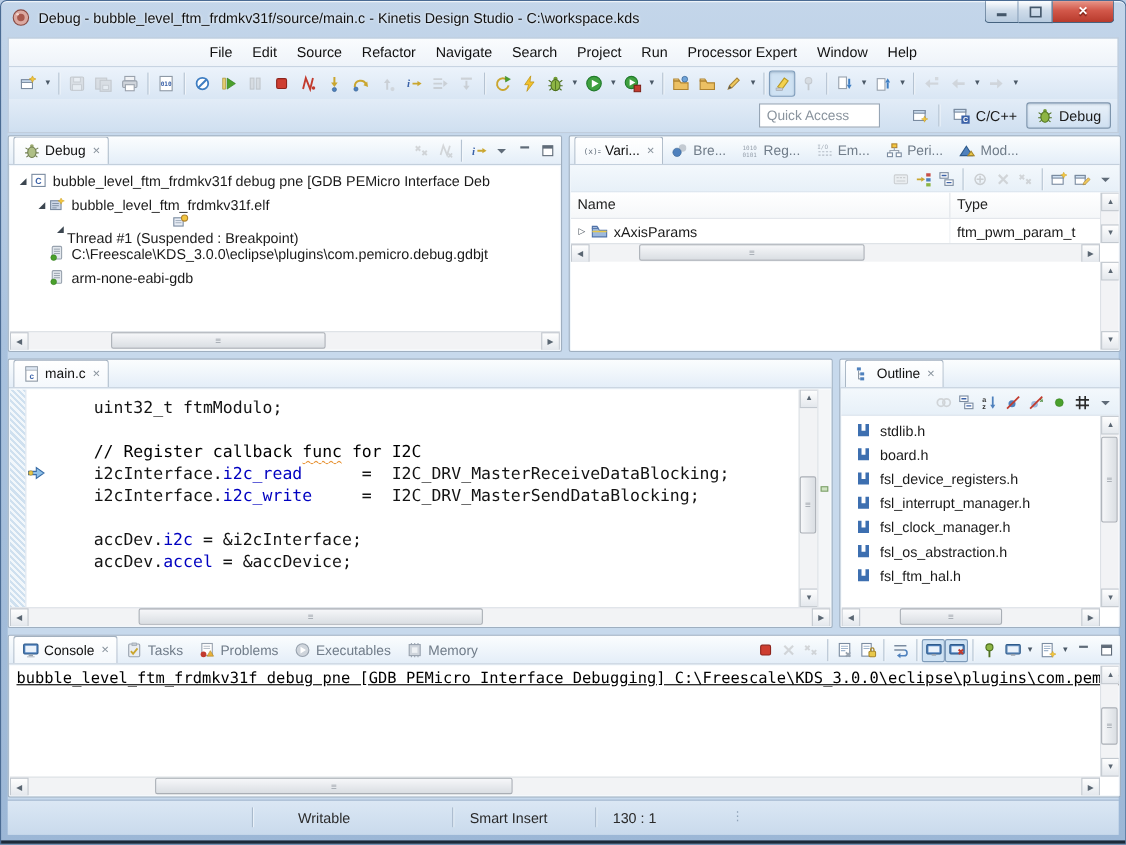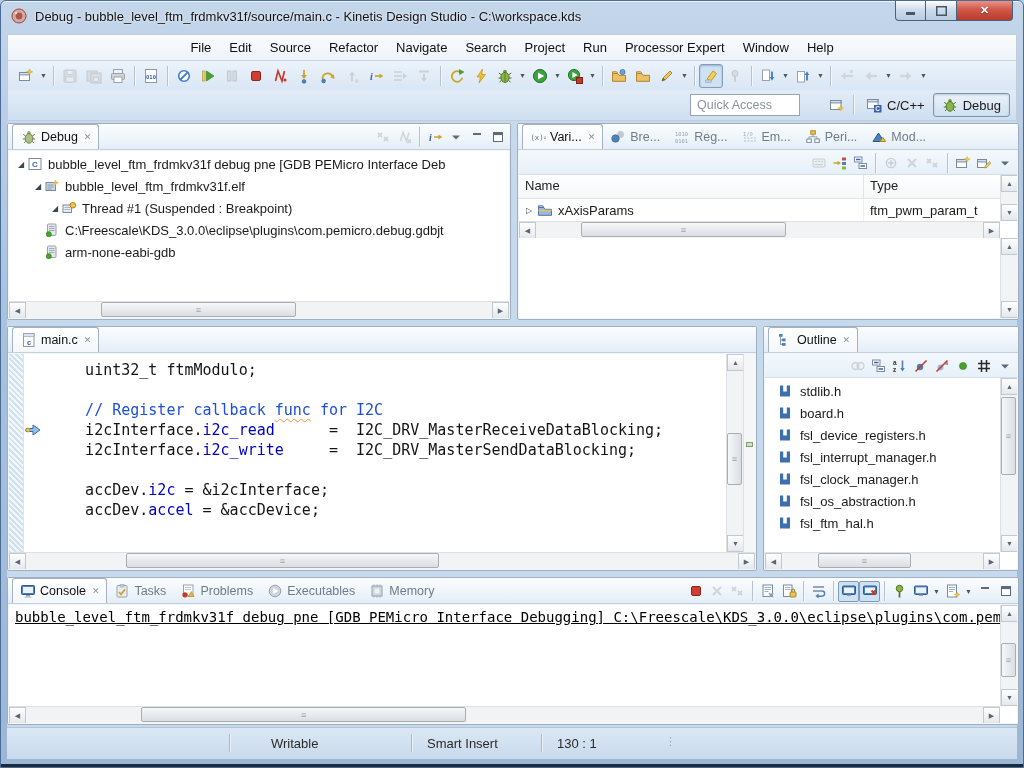--- a/index.html
+++ b/index.html
@@ -82,21 +82,21 @@
   
   #gutter-hatch { position:absolute; left:0; top:0; bottom:17px; width:15px;
       background:repeating-linear-gradient(45deg,#cfe0ef 0 2px,#f2f7fb 2px 4px); border-right:1px solid #dbe4ee; }
   #gutter-ruler { position:absolute; left:16px; top:0; bottom:17px; width:24px; background:#fff; }
   #code { position:absolute; left:40px; top:0; right:29px; bottom:17px; padding-top:6px; overflow:hidden;
           font-family:"DejaVu Sans Mono","Liberation Mono",monospace; font-size:15px; }
   .cl { height:20px; line-height:20px; white-space:pre; }
   .cl .inner { display:inline-block; height:20px; }
   .cl.current .inner { background:#c7d9a2; border-left:2px solid #3f4a54; padding-right:10px; }
   .c-plain { color:#141414; }
-  .c-comment { color:#1d4ed8;margin-top:48px; }
+  .c-comment { color:#000000;margin-top:48px; }
   .c-field { color:#0000c0; }
   .squiggle { text-decoration:underline wavy #e8973d 1px; text-underline-offset:3px; }
   #ov-ruler { position:absolute; right:0; top:0; bottom:17px; width:12px; background:#f4f6f8; border-left:1px solid #dde1e6; }
   .ov-mark { position:absolute; left:2px; width:7px; height:5px; background:#cfe3c2; border:1px solid #7da06b; }
   #ip-arrow { position:absolute; left:-1px; }
 
   
   #console-text { position:absolute; left:6px; top:4px; right:24px; font-family:"DejaVu Sans Mono","Liberation Mono",monospace;
                   font-size:14px; color:#000; text-decoration:underline; white-space:nowrap; }
 
@@ -560,21 +560,21 @@
                     <rect x="2" y="4.5" width="9.5" height="8" fill="#ccd7e6" stroke="#7a8ba0"></rect>
                     <path d="M3.5 7 h6 M3.5 9 h6 M3.5 11 h4" stroke="#7a8ba0" stroke-width=".8"></path>
                     <path d="M11.5 2 l.9 1.9 2.1.7 -2.1 1 -.9 2 -.8-2 -2-1 2-.7z" fill="#f3c63f" stroke="#c79b16" stroke-width=".4"></path>
                   </svg>
                 </span>
                 <span>bubble_level_ftm_frdmkv31f.elf</span>
               </span>
             </div>
             <div class="trow" style="padding-left: 40px;">
               <span class="expander">◢</span>
-              <span style="display: flex; align-items: center;">
+              <span style="display: flex; align-items: center; flex-direction: column;">
                 <span style="display: inline-flex; align-items: center; justify-content: center; margin-right: 5px;">
                   <svg width="16" height="16" viewBox="0 0 16 16">
                     <rect x="2" y="5" width="8.5" height="7.5" fill="#e8edf5" stroke="#7a8ba0"></rect>
                     <path d="M3.5 7.5 h5.5 M3.5 9.5 h5.5" stroke="#9aa6b5" stroke-width=".8"></path>
                     <circle cx="11.8" cy="5.2" r="2.8" fill="#f3c63f" stroke="#b08430"></circle>
                   </svg>
                 </span>
                 <span>Thread #1 (Suspended : Breakpoint)</span>
               </span>
             </div>

